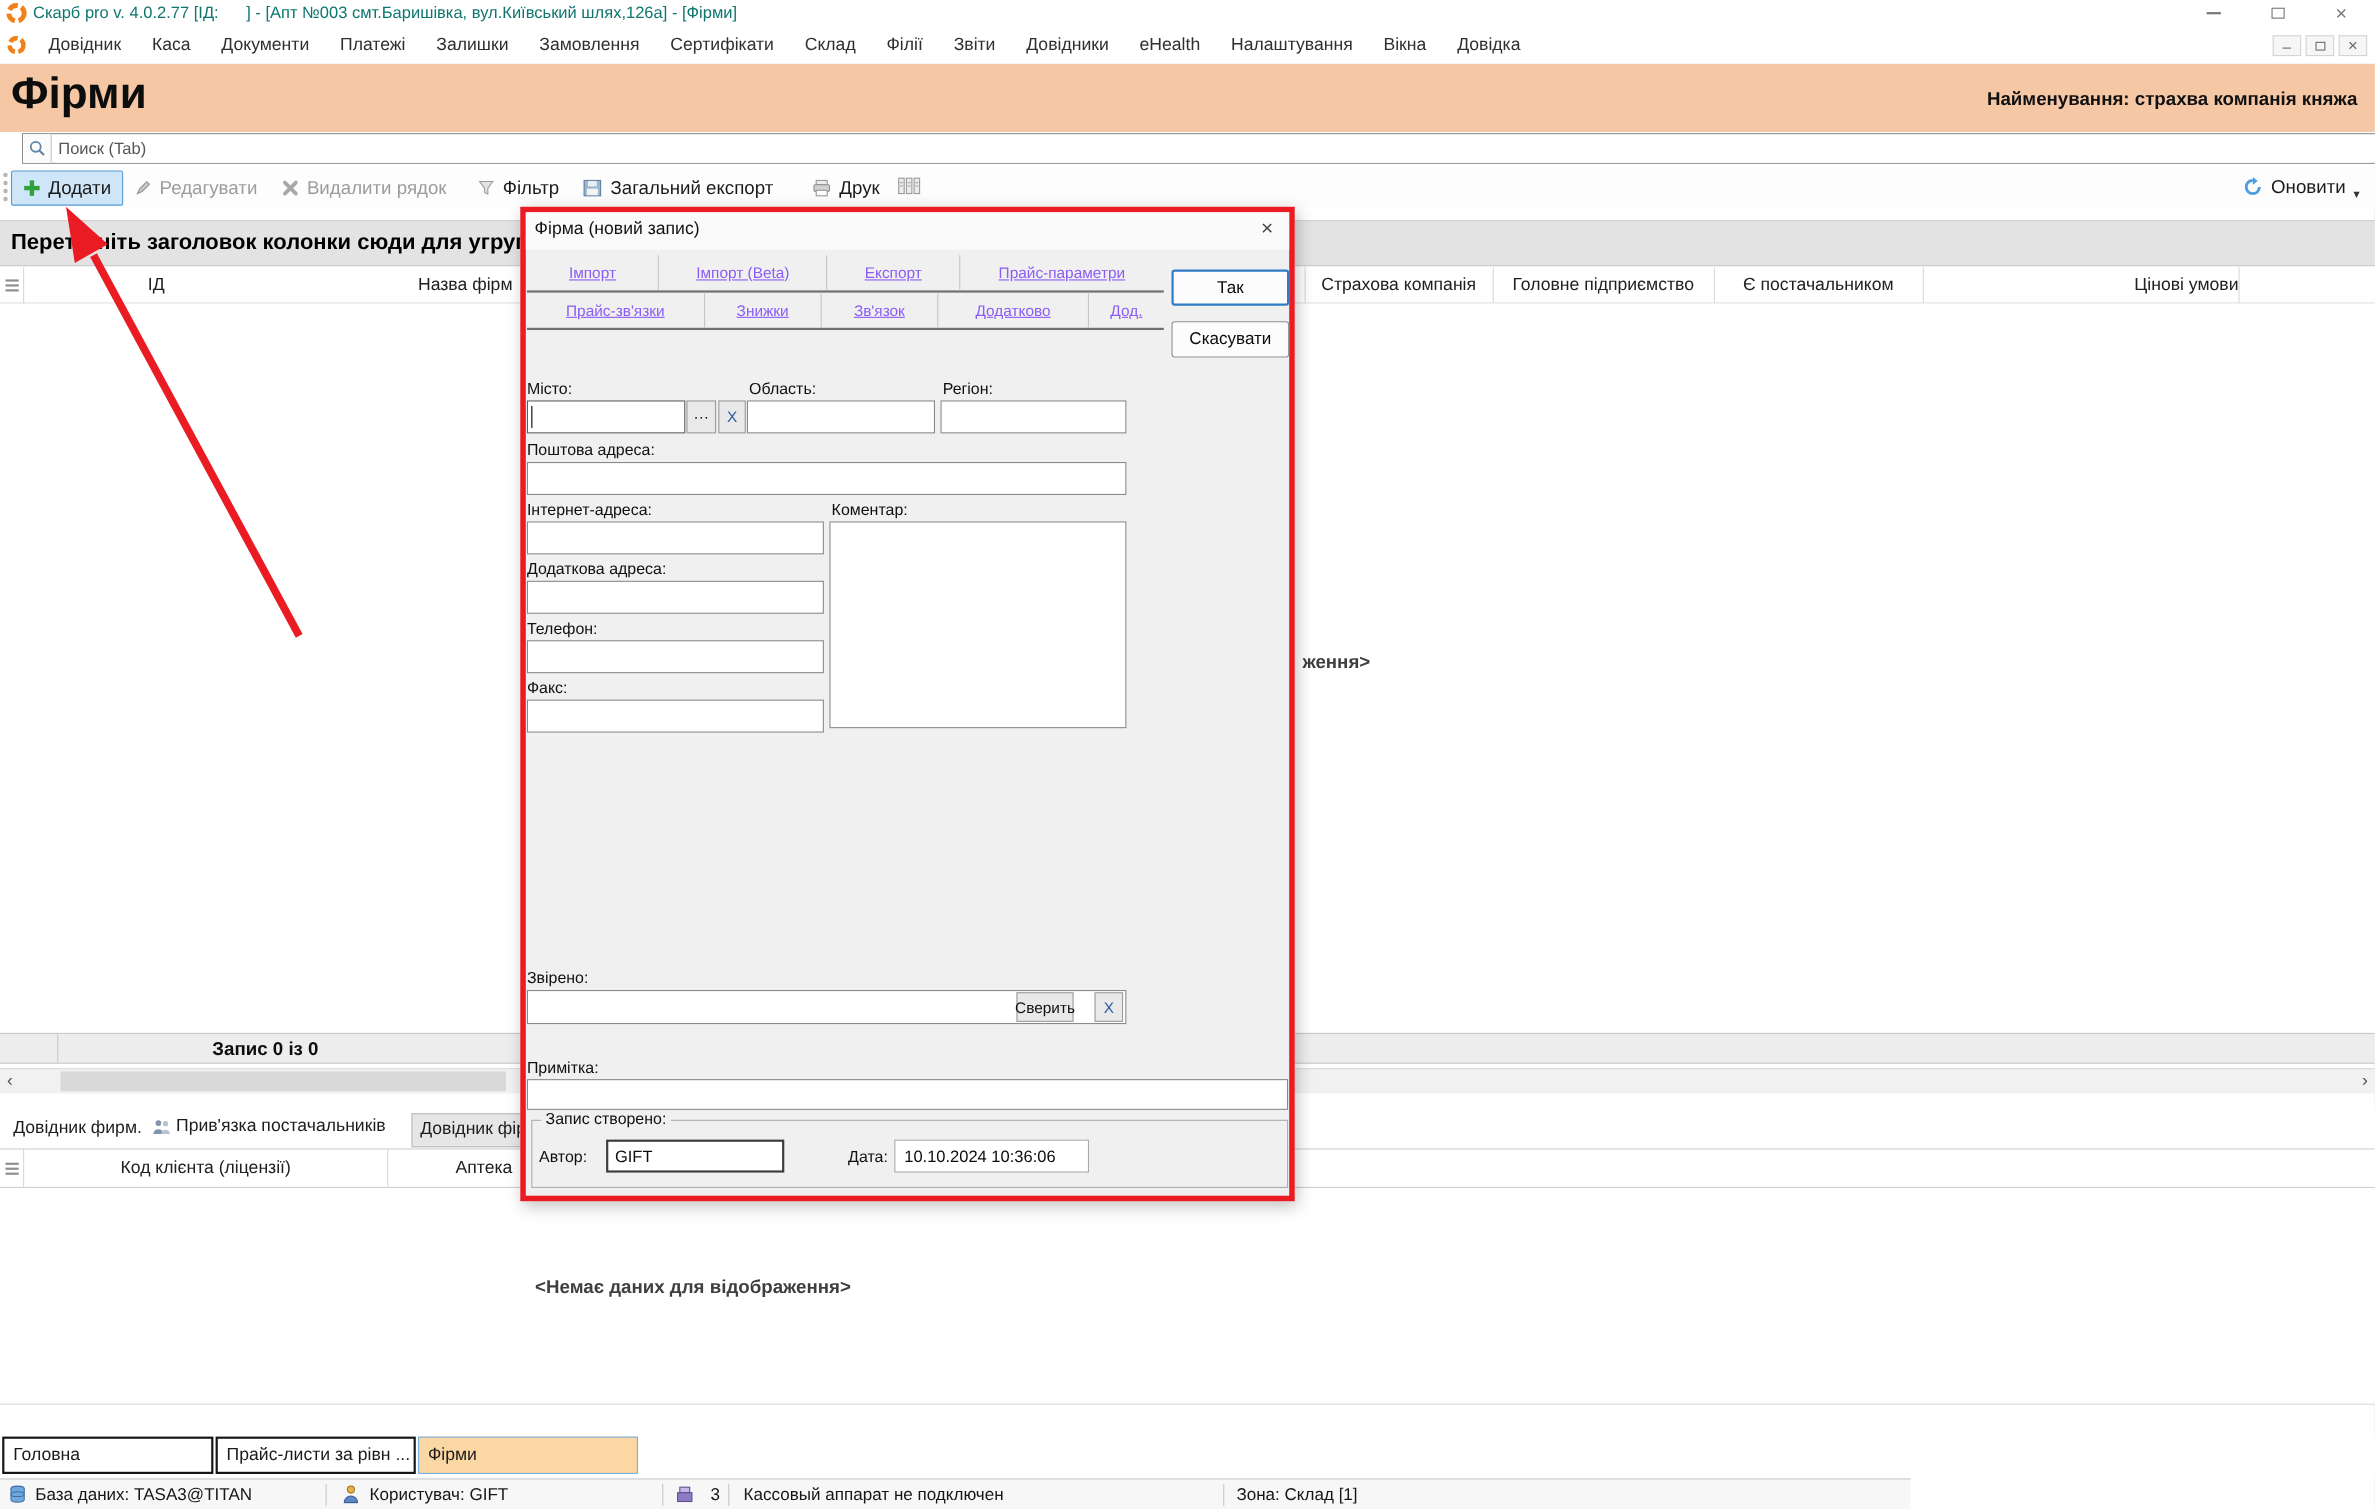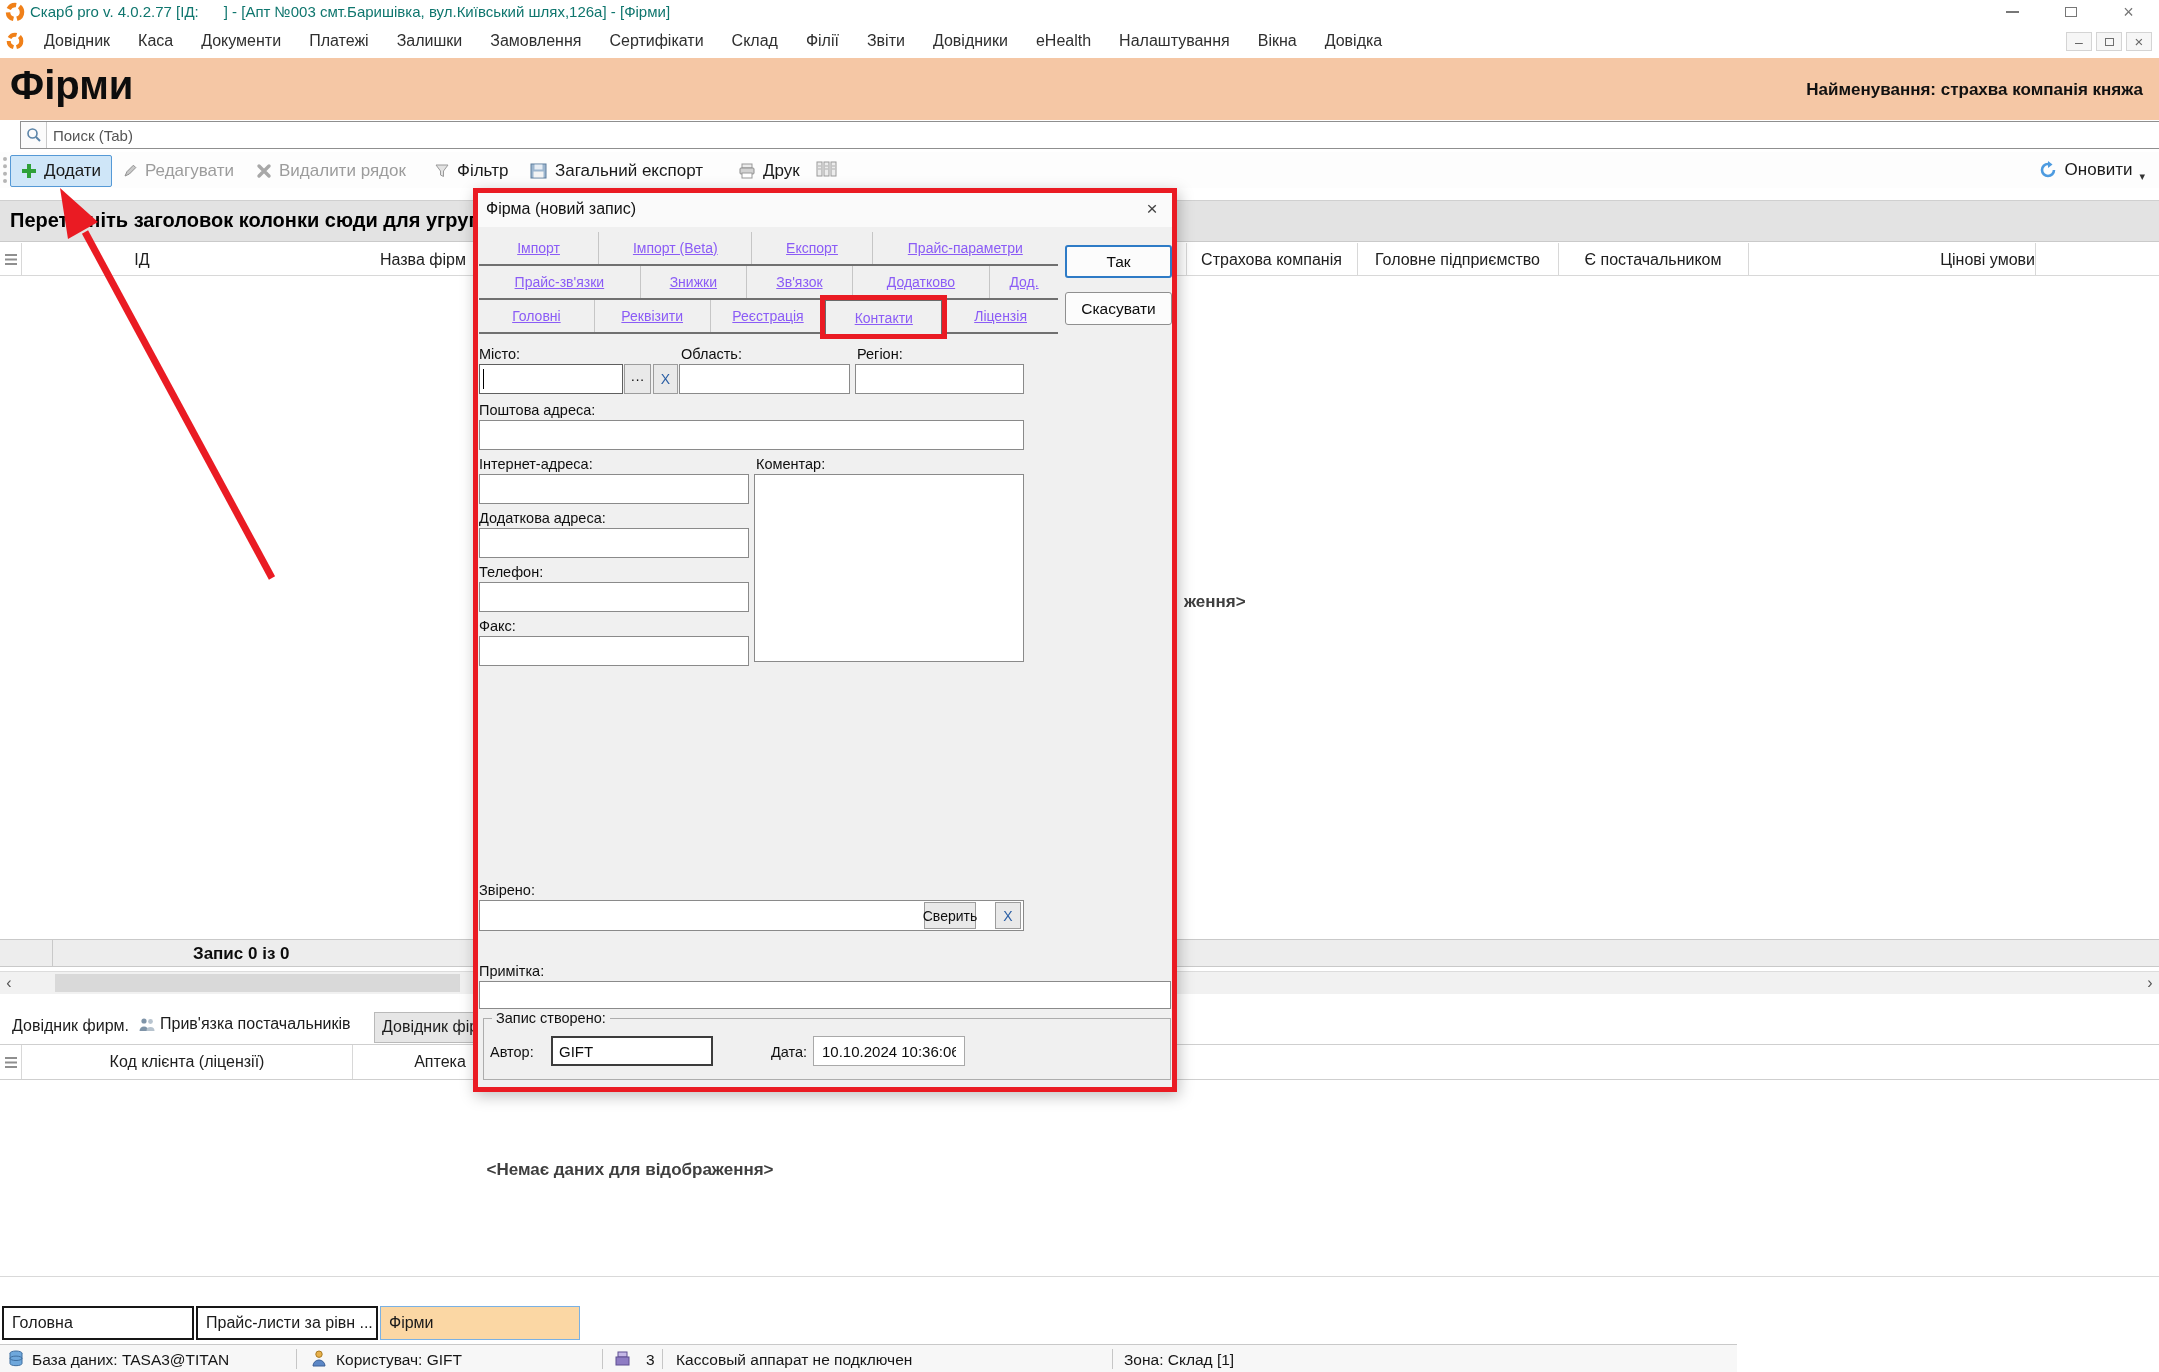--- a/index.html
+++ b/index.html
@@ -329,27 +329,20 @@
         <span class="dtab" style="flex:0.9;">Експорт</span>
         <span class="dtab" style="flex:1.4;">Прайс-параметри</span>
       </div>
       <div class="tabrow" style="top:73px;">
         <span class="dtab first" style="flex:1.3;">Прайс-зв'язки</span>
         <span class="dtab" style="flex:0.85;">Знижки</span>
         <span class="dtab" style="flex:0.85;">Зв'язок</span>
         <span class="dtab" style="flex:1.1;">Додатково</span>
         <span class="dtab" style="flex:0.55;">Дод.</span>
       </div>
-      <div class="tabrow" style="top:107px;">
-        <span class="dtab first" style="flex:1;">Головні</span>
-        <span class="dtab" style="flex:1;">Реквізити</span>
-        <span class="dtab" style="flex:1;">Реєстрація</span>
-        <span class="dtab active" style="flex:1;">Контакти</span>
-        <span class="dtab" style="flex:1;">Ліцензія</span>
-      </div>
 
       <div class="abs" style="left:587px;top:52px;width:107px;height:33px;background:#fcfcfc;border:2px solid #2e7bc6;border-radius:3px;box-sizing:border-box;display:flex;align-items:center;justify-content:center;font-size:15.5px;color:#0c0c0c;">Так</div>
       <div class="abs" style="left:587px;top:99px;width:107px;height:33px;background:#fcfcfc;border:1px solid #8f8f8f;border-radius:3px;box-sizing:border-box;display:flex;align-items:center;justify-content:center;font-size:15.5px;color:#0c0c0c;">Скасувати</div>
 
       <span class="dlbl" style="left:1px;top:153px;">Місто:</span>
       <div class="inp" style="left:1px;top:171px;width:144px;height:30px;border-color:#5f5f5f;">
         <span style="position:absolute;left:3px;top:4px;width:1px;height:20px;background:#000;"></span>
       </div>
       <div class="dbtn" style="left:146px;top:171px;width:27px;height:30px;">···</div>
       <div class="dbtn" style="left:175px;top:171px;width:25px;height:30px;color:#2b5fa5;">X</div>
@@ -386,21 +379,21 @@
 
       <span class="dlbl" style="left:1px;top:770px;">Примітка:</span>
       <div class="inp" style="left:1px;top:788px;width:692px;height:28px;"></div>
 
       <div class="abs" style="left:5px;top:825px;width:688px;height:62px;border:1px solid #adadad;box-sizing:border-box;">
         <span class="nw" style="position:absolute;left:8px;top:-9px;background:#f0f0f0;padding:0 4px;font-size:14.5px;color:#0f0f0f;">Запис створено:</span>
       </div>
       <span class="dlbl" style="left:12px;top:851px;">Автор:</span>
       <input type="text" style="position: absolute; left: 73px; top: 843px; width: 162px; height: 30px; border: 2px solid rgb(60, 60, 60); box-sizing: border-box; background: rgb(255, 255, 255); font-size: 15px; padding: 0px 6px; color: rgb(12, 12, 12); outline: none;" value="GIFT">
       <span class="dlbl" style="left:293px;top:851px;">Дата:</span>
-      <input type="text" style="position: absolute; left: 335px; top: 843px; width: 152px; height: 30px; border: 1px solid rgb(169, 169, 169); box-sizing: border-box; background: rgb(255, 255, 255); font-size: 15px; padding: 0px 8px; color: rgb(12, 12, 12); outline: none;" value="10.10.2024 10:36:06">
+      <input type="text" style="position: absolute; left: 335px; top: 843px; width: 177px; height: 30px; border: 1px solid rgb(169, 169, 169); box-sizing: border-box; background: rgb(255, 255, 255); font-size: 15px; padding: 0px 8px; color: rgb(12, 12, 12); outline: none;" value="10.10.2024 10:36:06">
     </div>
   </div>
 
   <svg class="abs" style="left:0;top:0;z-index:30;pointer-events:none;" width="2159" height="1372" viewBox="0 0 2159 1372">
     <line x1="272" y1="578" x2="85" y2="232" stroke="#ea1b23" stroke-width="7"></line>
     <polygon points="60,188 98,222 68,239" fill="#ea1b23"></polygon>
   </svg>
 
 </div>
 

